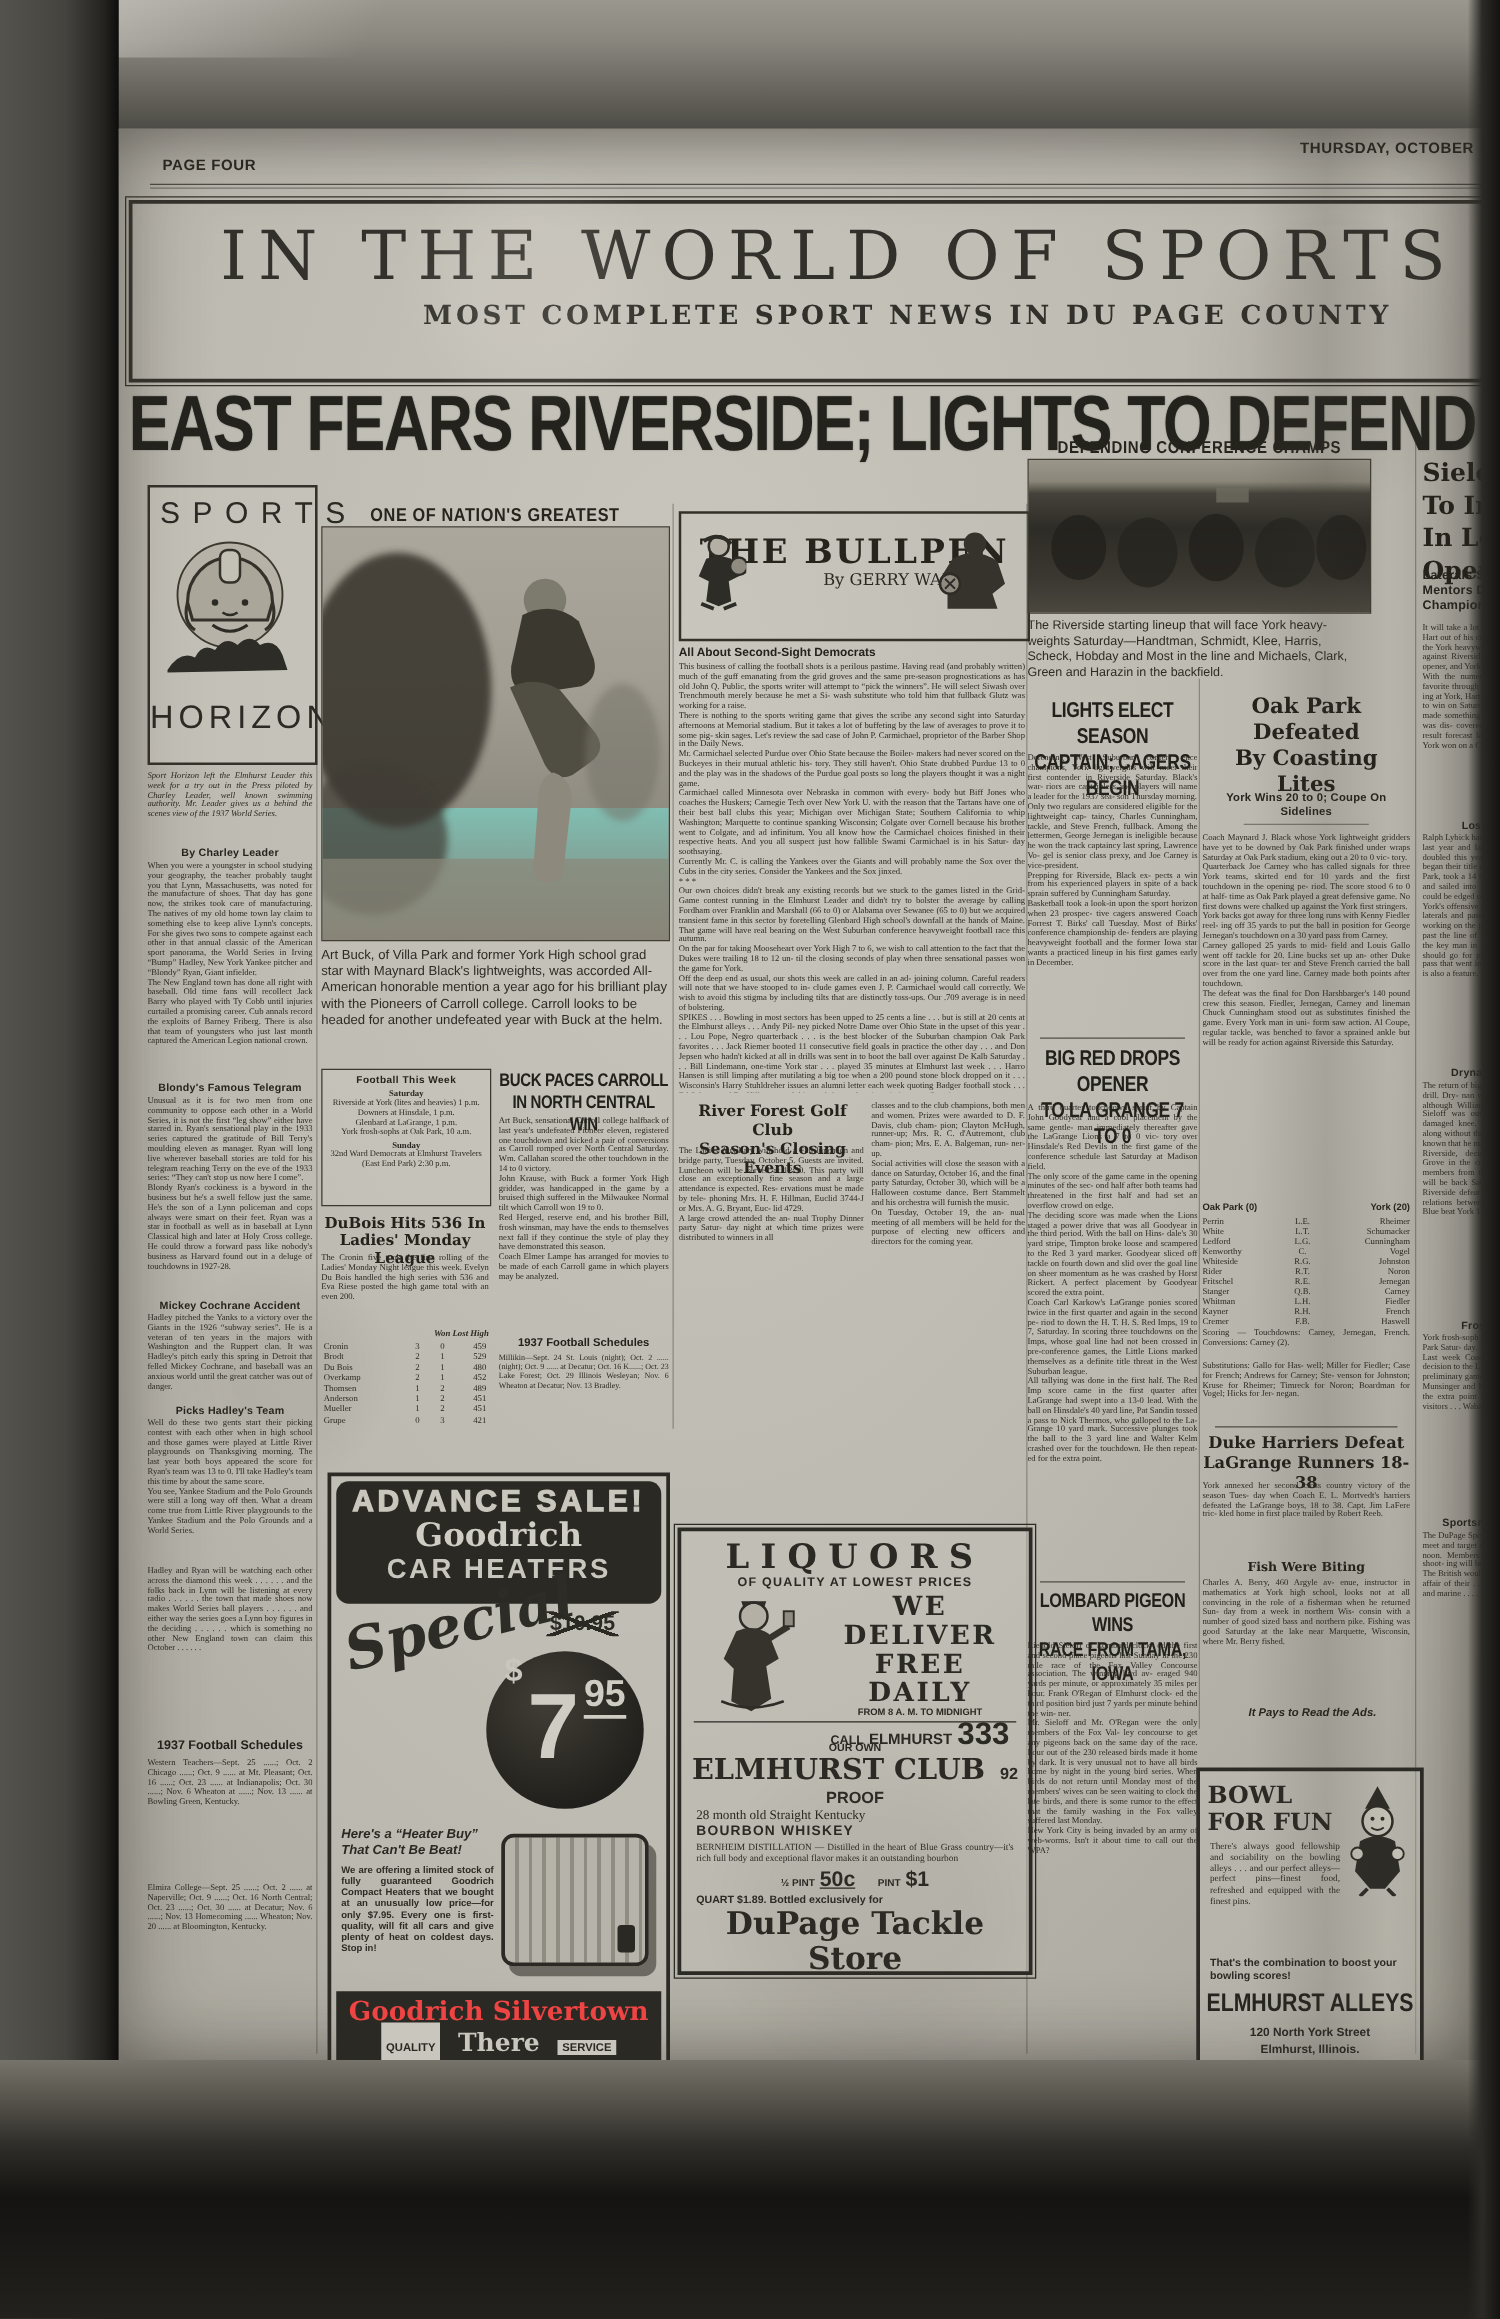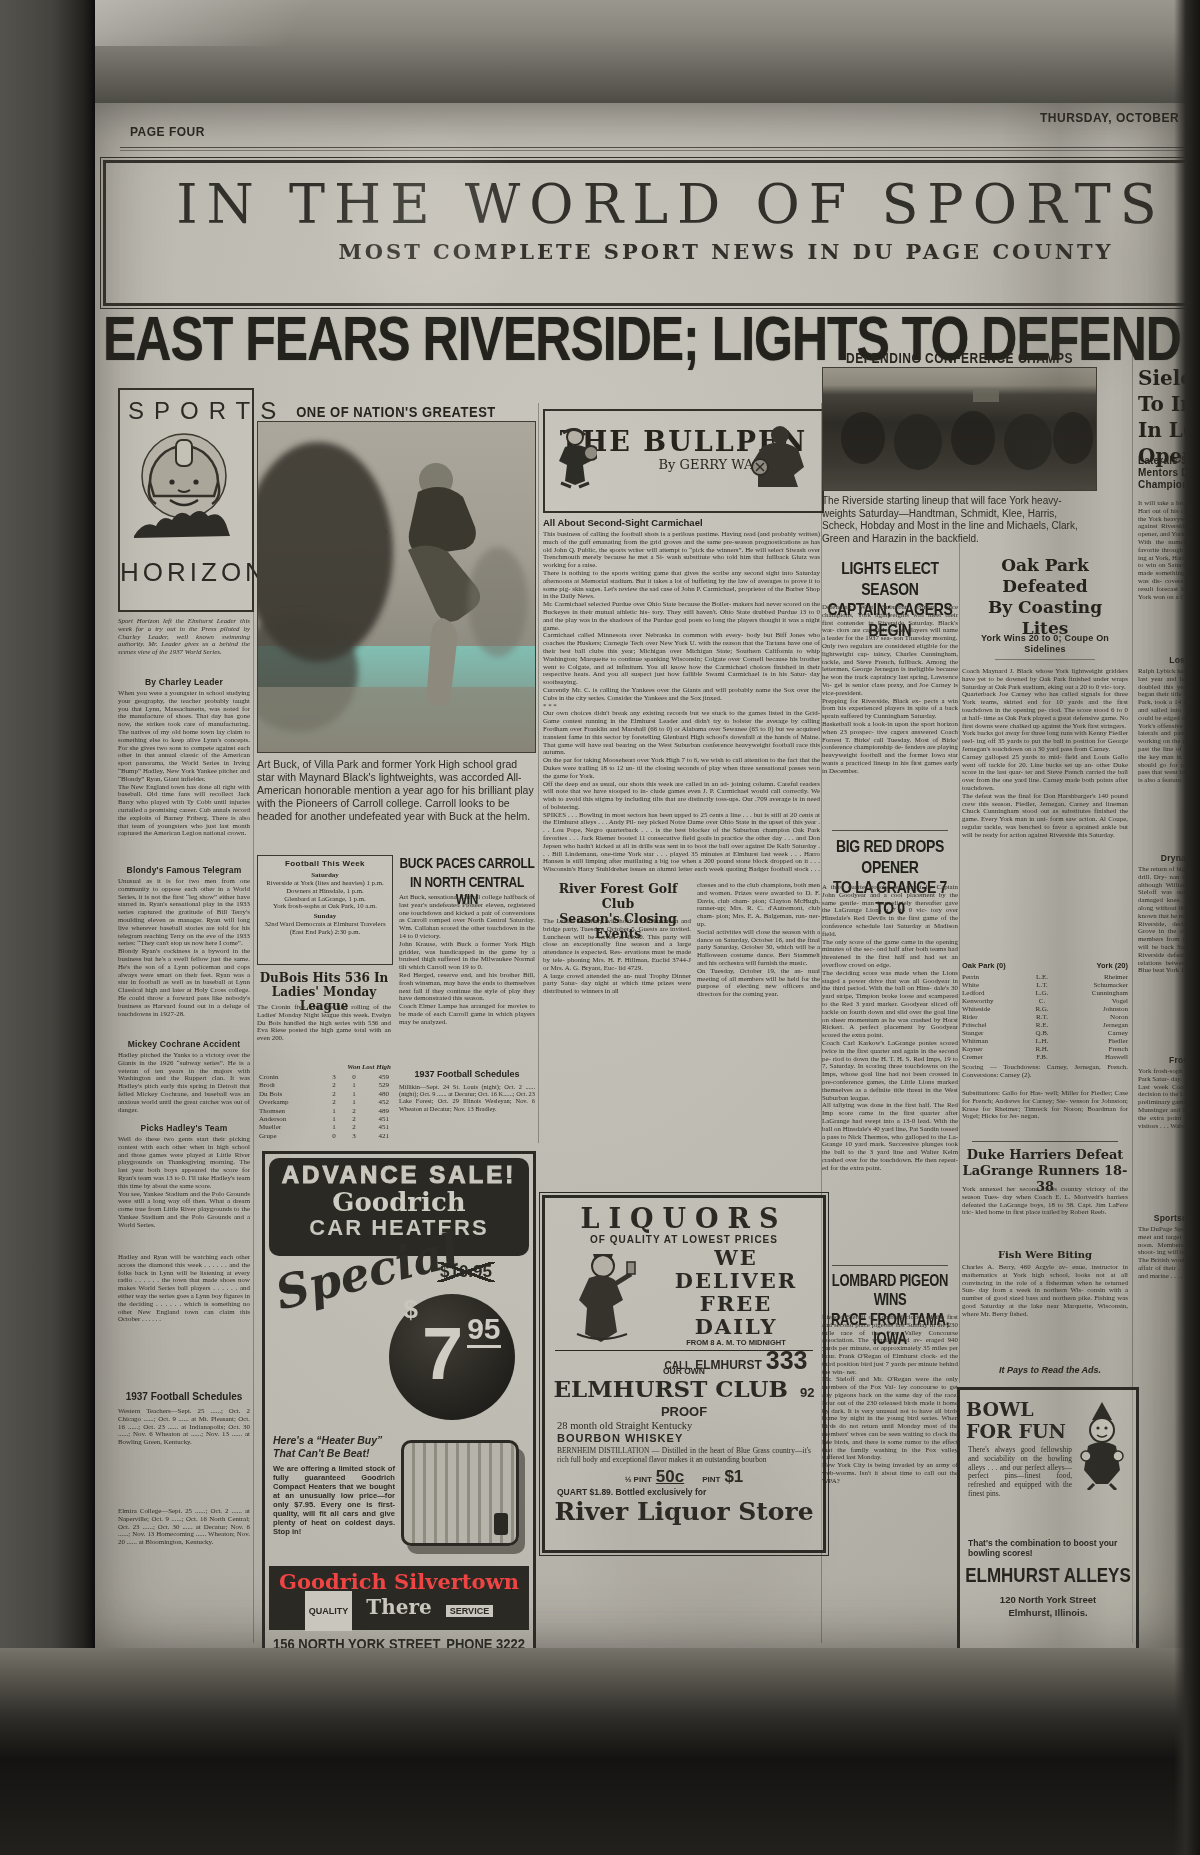--- a/index.html
+++ b/index.html
@@ -39,21 +39,21 @@
     color:#26241d;letter-spacing:.2px;white-space:pre-line;}
   .hg{position:absolute;font-family:"Liberation Sans",sans-serif;font-weight:bold;color:#21201a;
     transform:scaleY(1.22);transform-origin:top center;text-align:center;white-space:pre-line;letter-spacing:-.3px;}
   .hs{position:absolute;font-family:"DejaVu Serif",serif;font-weight:bold;color:#24221b;
     text-align:center;white-space:pre-line;}
   .kick{position:absolute;font:bold 13px/15px "Liberation Sans",sans-serif;letter-spacing:.5px;
     color:#26241d;text-align:center;transform:scaleY(1.15);transform-origin:top center;}
   .vr{position:absolute;width:1px;background:rgba(52,49,42,.38);}
   .hrule{position:absolute;height:1px;background:rgba(43,41,35,.75);}
   .photo{position:absolute;border:1px solid #403d34;overflow:hidden;}
-  .adbox{position:absolute;border:3px solid #2c2a24;overflow:hidden;background:rgba(200,197,188,.35);}
+  .adbox{position:absolute;border:3px solid #2c2a24;overflow:hidden;background:rgba(200,197,188,.35);margin-top:27px;}
   .pre{white-space:pre-line;}
 </style>
 </head>
 <body>
 
 <div id="stage">
   <div class="bed-top"></div>
   <div class="bed-left"></div>
 
   <div id="page">
@@ -229,21 +229,21 @@
       </svg>
       <svg width="64" height="66" viewBox="0 0 64 66" style="position:absolute;right:8px;top:12px;">
         <circle cx="30" cy="12" r="9" fill="#35332c"></circle>
         <path d="M12,24 q18,-10 36,2 l6,18 -10,8 4,12 -40,0 0,-14 -6,-10 z" fill="#35332c"></path>
         <circle cx="10" cy="44" r="8" fill="#8f8b80" stroke="#2e2c26" stroke-width="2"></circle>
         <path d="M6,40 l8,8 M14,40 l-8,8" stroke="#2e2c26" stroke-width="1.5"></path>
       </svg>
       <div style="font:bold 27px/30px 'DejaVu Serif',serif;letter-spacing:2px;color:#26241d;text-align:center;margin-top:16px;">THE BULLPEN</div>
       <div style="font:13px/16px 'DejaVu Serif',serif;color:#2b2922;text-align:center;padding-left:90px;">By GERRY WAINDEL</div>
     </div>
-    <div class="abs" style="left:448px;top:414px;width:277px;font:bold 9.5px/11px 'Liberation Sans',sans-serif;color:#24221c;">All About Second-Sight Carmichael</div>
+    <div class="abs" style="left:448px;top:414px;width:277px;font:bold 9.5px/11px 'Liberation Sans',sans-serif;color:#24221c;">All About Second-Sight Democrats</div>
     <div class="np" style="left:448px;top:427px;width:277px;height:344px;">This business of calling the football shots is a perilous pastime. Having read (and probably written) much of the guff emanating from the grid groves and the same pre-season prognostications as has old John Q. Public, the sports writer will attempt to “pick the winners”. He will select Siwash over Trenchmouth merely because he met a Si- wash substitute who told him that fullback Glutz was working for a raise.
 There is nothing to the sports writing game that gives the scribe any second sight into Saturday afternoons at Memorial stadium. But it takes a lot of buffeting by the law of averages to prove it to some pig- skin sages. Let's review the sad case of John P. Carmichael, proprietor of the Barber Shop in the Daily News.
 Mr. Carmichael selected Purdue over Ohio State because the Boiler- makers had never scored on the Buckeyes in their mutual athletic his- tory. They still haven't. Ohio State drubbed Purdue 13 to 0 and the play was in the shadows of the Purdue goal posts so long the players thought it was a night game.
 Carmichael called Minnesota over Nebraska in common with every- body but Biff Jones who coaches the Huskers; Carnegie Tech over New York U. with the reason that the Tartans have one of their best ball clubs this year; Michigan over Michigan State; Southern California to whip Washington; Marquette to continue spanking Wisconsin; Colgate over Cornell because his brother went to Colgate, and ad infinitum. You all know how the Carmichael choices finished in their respective heats. And you all suspect just how fallible Swami Carmichael is in his Satur- day soothsaying.
 Currently Mr. C. is calling the Yankees over the Giants and will probably name the Sox over the Cubs in the city series. Consider the Yankees and the Sox jinxed.
 * * *
 Our own choices didn't break any existing records but we stuck to the games listed in the Grid-Game contest running in the Elmhurst Leader and didn't try to bolster the average by calling Fordham over Franklin and Marshall (66 to 0) or Alabama over Sewanee (65 to 0) but we acquired transient fame in this sector by foretelling Glenbard High school's downfall at the hands of Maine. That game will have real bearing on the West Suburban conference heavyweight football race this autumn.
 On the par for taking Mooseheart over York High 7 to 6, we wish to call attention to the fact that the Dukes were trailing 18 to 12 un- til the closing seconds of play when three sensational passes won the game for York.
 Off the deep end as usual, our shots this week are called in an ad- joining column. Careful readers will note that we have stooped to in- clude games even J. P. Carmichael would call correctly. We wish to avoid this stigma by including tilts that are distinctly toss-ups. Our .709 average is in need of bolstering.
 SPIKES . . . Bowling in most sectors has been upped to 25 cents a line . . . but is still at 20 cents at the Elmhurst alleys . . . Andy Pil- ney picked Notre Dame over Ohio State in the upset of this year . . . Lou Pope, Negro quarterback . . . is the best blocker of the Suburban champion Oak Park favorites . . . Jack Riemer booted 11 consecutive field goals in practice the other day . . . and Don Jepsen who hadn't kicked at all in drills was sent in to boot the ball over against De Kalb Saturday . . . Bill Lindemann, one-time York star . . . played 35 minutes at Elmhurst last week . . . Harro Hansen is still limping after mutilating a big toe when a 200 pound stone block dropped on it . . . Wisconsin's Harry Stuhldreher issues an alumni letter each week quoting Badger football stock . . . Ed Schram and Dr. Hills returned this week from a hunting trip in upper Ontario . . .</div>
@@ -284,21 +284,21 @@
       <div style="font:10.5px/12px 'Liberation Serif',serif;color:#2b2923;padding-left:12px;">28 month old Straight Kentucky</div>
       <div style="font:bold 11px/13px 'Liberation Sans',sans-serif;color:#2b2923;padding-left:12px;letter-spacing:1px;">BOURBON WHISKEY</div>
       <div style="font:7.5px/8.8px 'Liberation Serif',serif;color:#2b2923;text-align:justify;padding:2px 12px 0;">BERNHEIM DISTILLATION — Distilled in the heart of Blue Grass country—it's rich full body and exceptional flavor makes it an outstanding bourbon</div>
       <div style="text-align:center;margin-top:2px;">
         <span style="font:bold 8px 'Liberation Sans',sans-serif;color:#2b2923;">½ PINT</span>
         <span style="font:bold 17px 'Liberation Sans',sans-serif;color:#2b2923;text-decoration:underline;">50c</span>
         <span style="font:bold 8px 'Liberation Sans',sans-serif;color:#2b2923;margin-left:14px;">PINT</span>
         <span style="font:bold 17px 'Liberation Sans',sans-serif;color:#2b2923;">$1</span>
       </div>
       <div style="font:bold 8.5px/11px 'Liberation Sans',sans-serif;color:#2b2923;padding-left:12px;">QUART $1.89.    Bottled exclusively for</div>
-      <div style="font:bold 25px/28px 'DejaVu Serif',serif;color:#2b2923;text-align:center;">River Liquor Store</div>
+      <div style="font:bold 25px/28px 'DejaVu Serif',serif;color:#2b2923;text-align:center;">DuPage Tackle Store</div>
 
     </div>
 
     <div class="kick" style="left:727px;top:247px;width:275px;font-size:12px;">DEFENDING CONFERENCE CHAMPS</div>
     <div class="photo" style="left:727px;top:264px;width:273px;height:122px;background:linear-gradient(180deg,#9a968a 0%,#8a8679 14%,#44423a 22%,#2e2c26 45%,#3a3830 78%,#4a473f 100%);">
       <svg width="273" height="122" viewBox="0 0 273 122">
         <ellipse cx="40" cy="70" rx="22" ry="26" fill="#23211d" opacity=".8"></ellipse>
         <ellipse cx="95" cy="74" rx="24" ry="28" fill="#26241f" opacity=".8"></ellipse>
         <ellipse cx="150" cy="70" rx="22" ry="27" fill="#23211d" opacity=".8"></ellipse>
         <ellipse cx="205" cy="74" rx="24" ry="28" fill="#26241f" opacity=".8"></ellipse>

